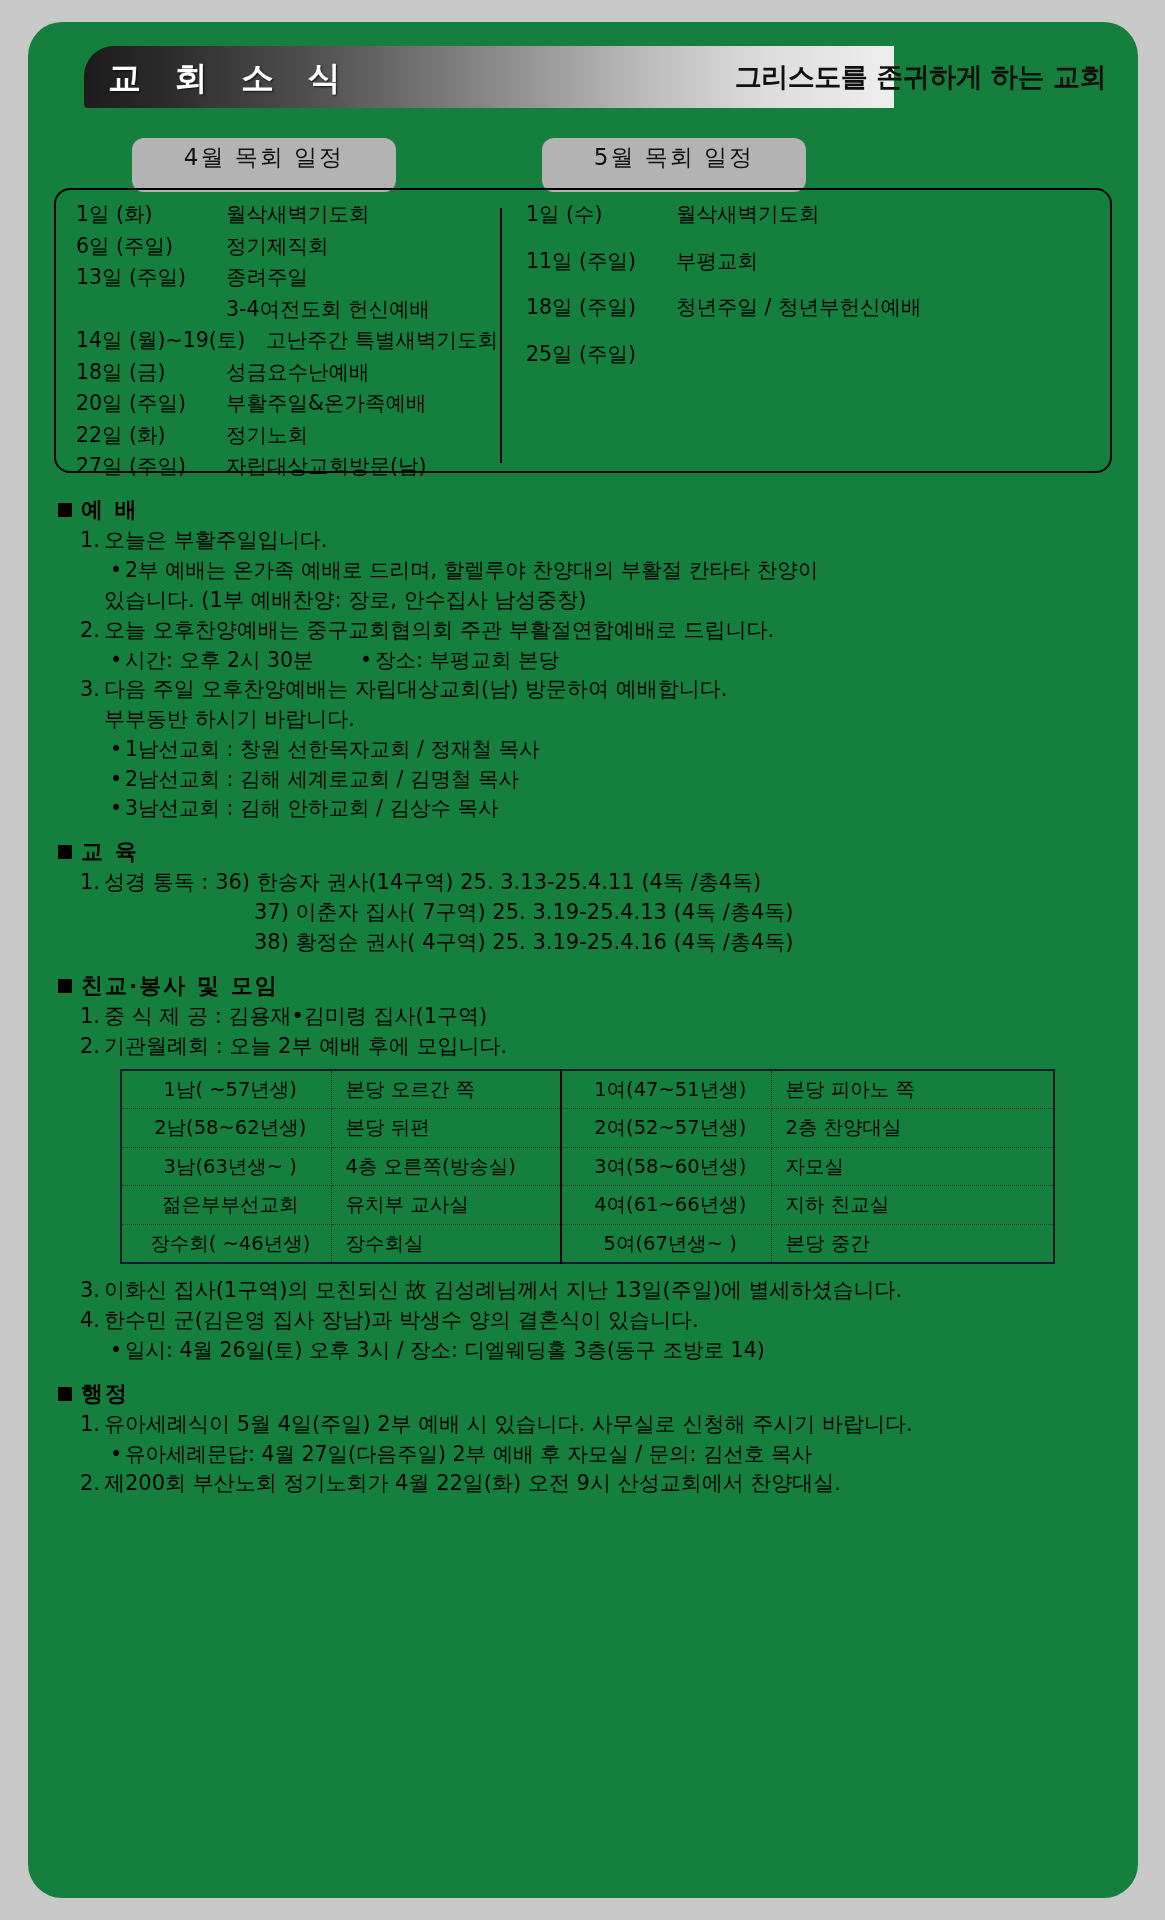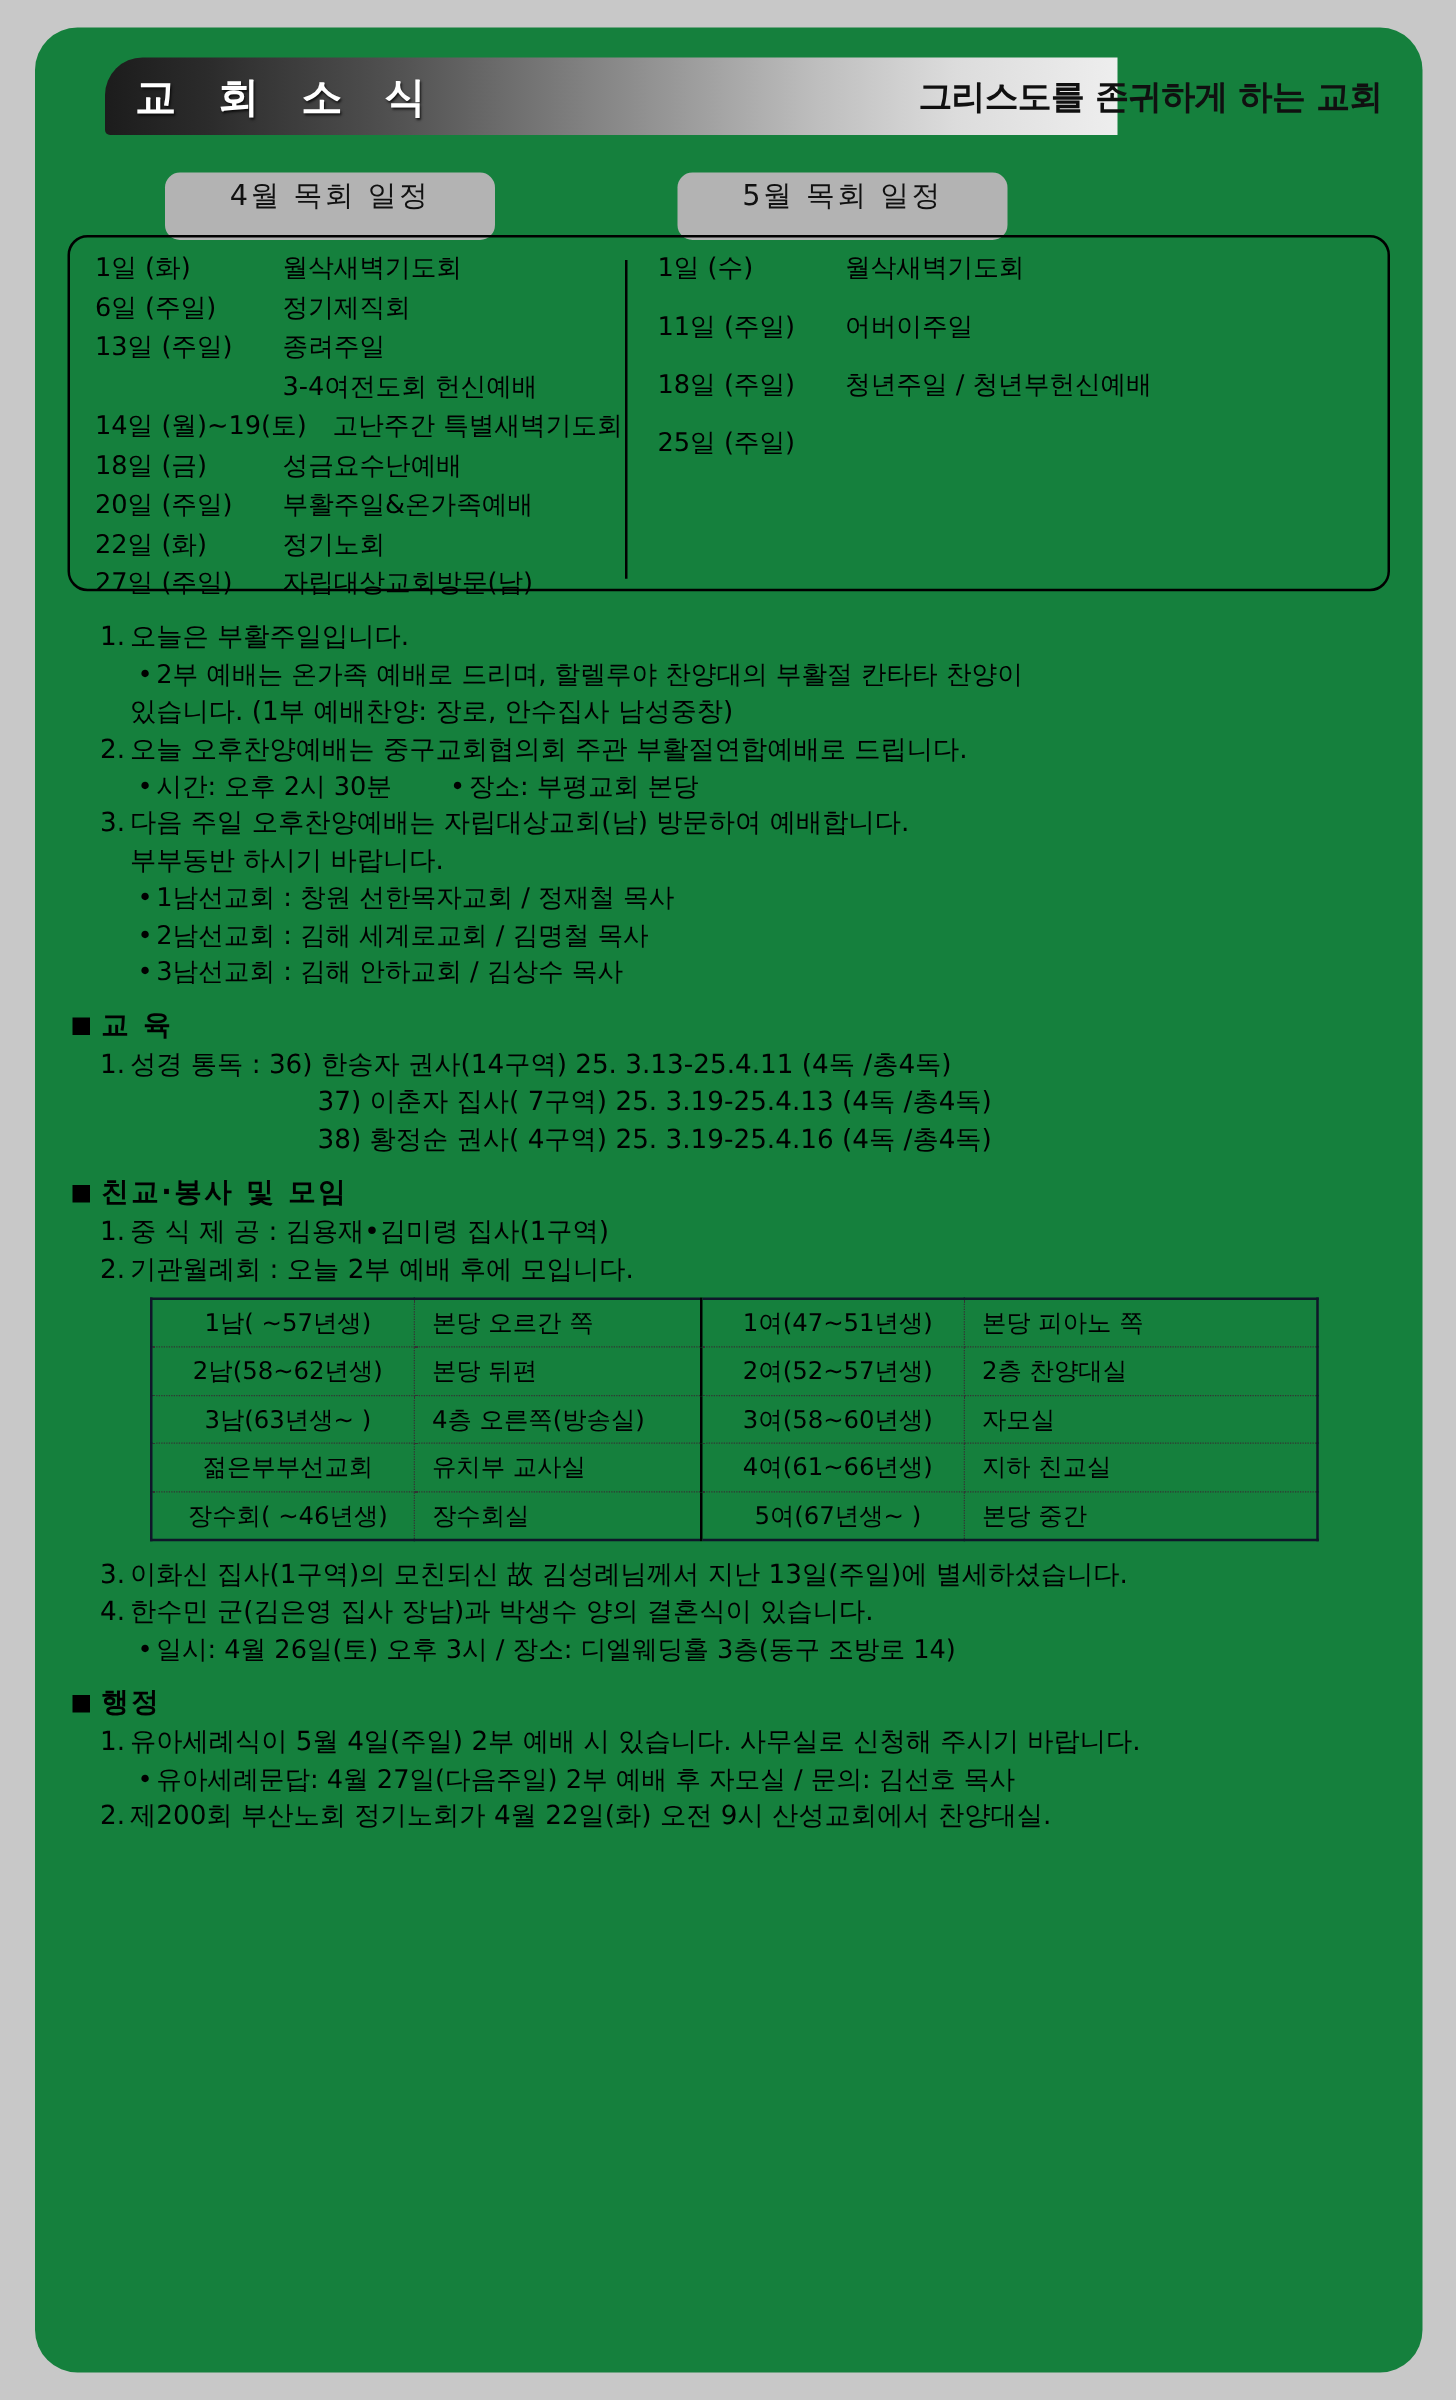--- a/index.html
+++ b/index.html
@@ -260,34 +260,38 @@
 
     <div class="sched-divider"></div>
 
     <div class="sched-col may">
       <div class="srow">
           <span class="sdate">1일 (수)</span>
           <span class="sevent">월삭새벽기도회</span>
         </div>
       <div class="srow">
           <span class="sdate">11일 (주일)</span>
-          <span class="sevent">어버이주일</span>
+          <span class="sevent">부평교회</span>
         </div>
       <div class="srow">
           <span class="sdate">18일 (주일)</span>
           <span class="sevent">청년주일 / 청년부헌신예배</span>
         </div>
       <div class="srow">
           <span class="sdate">25일 (주일)</span>
         </div>
     </div>
   </div>
 
   <div class="content">
 
+    <div class="sec-head">
+      <span class="sq"></span>
+      <span class="lbl">예 배</span>
+    </div>
 
     <div class="item">
       <span class="num">1.</span>
       <span class="itxt">오늘은 부활주일입니다.</span>
     </div>
     <div class="sub">
       <span class="bullet">•</span>
       <span class="subtxt">2부 예배는 온가족 예배로 드리며, 할렐루야 찬양대의 부활절 칸타타 찬양이</span>
     </div>
     <div class="cont-line">있습니다. (1부 예배찬양: 장로, 안수집사 남성중창)</div>

